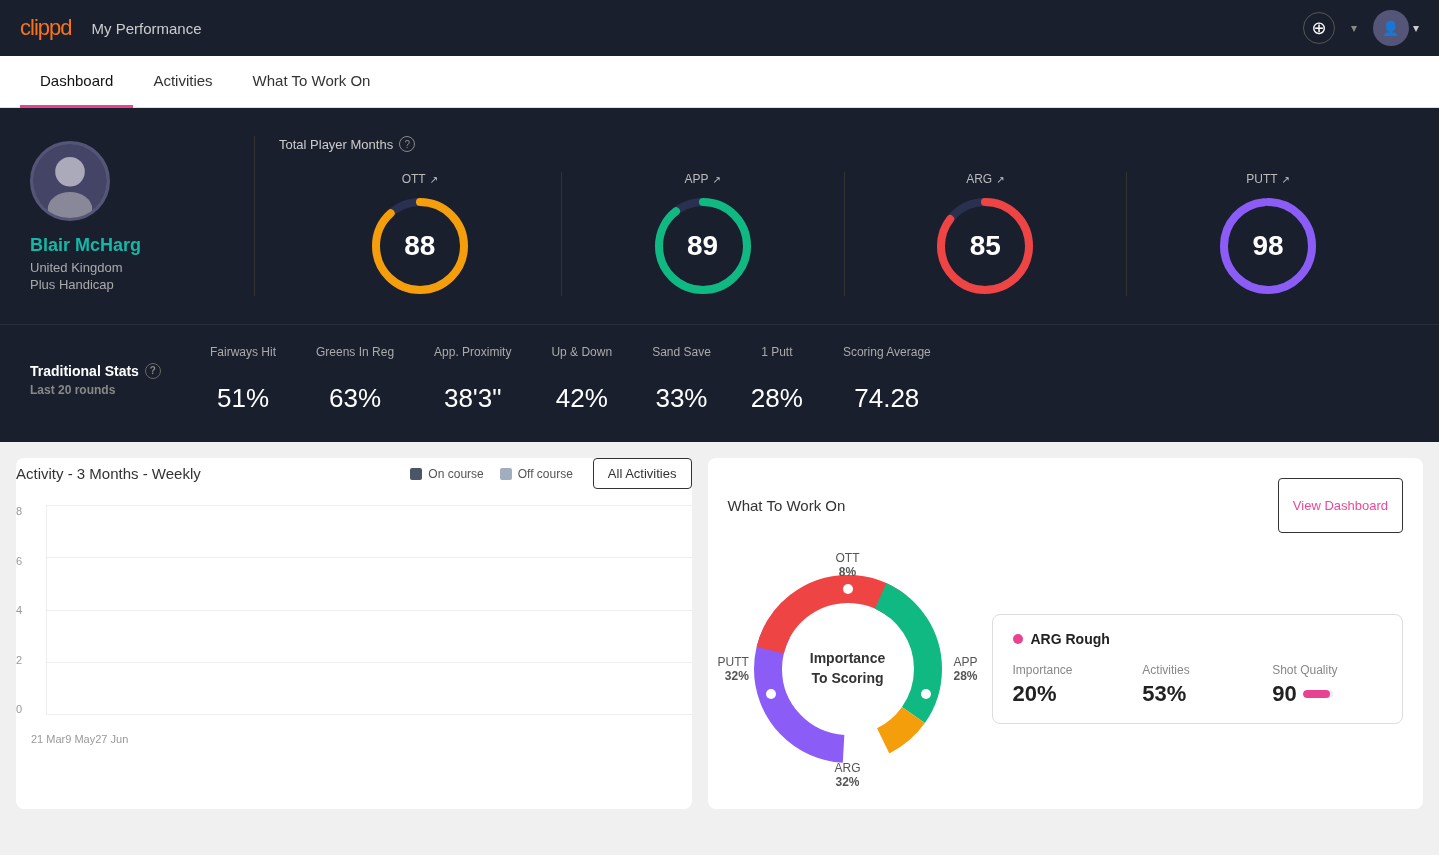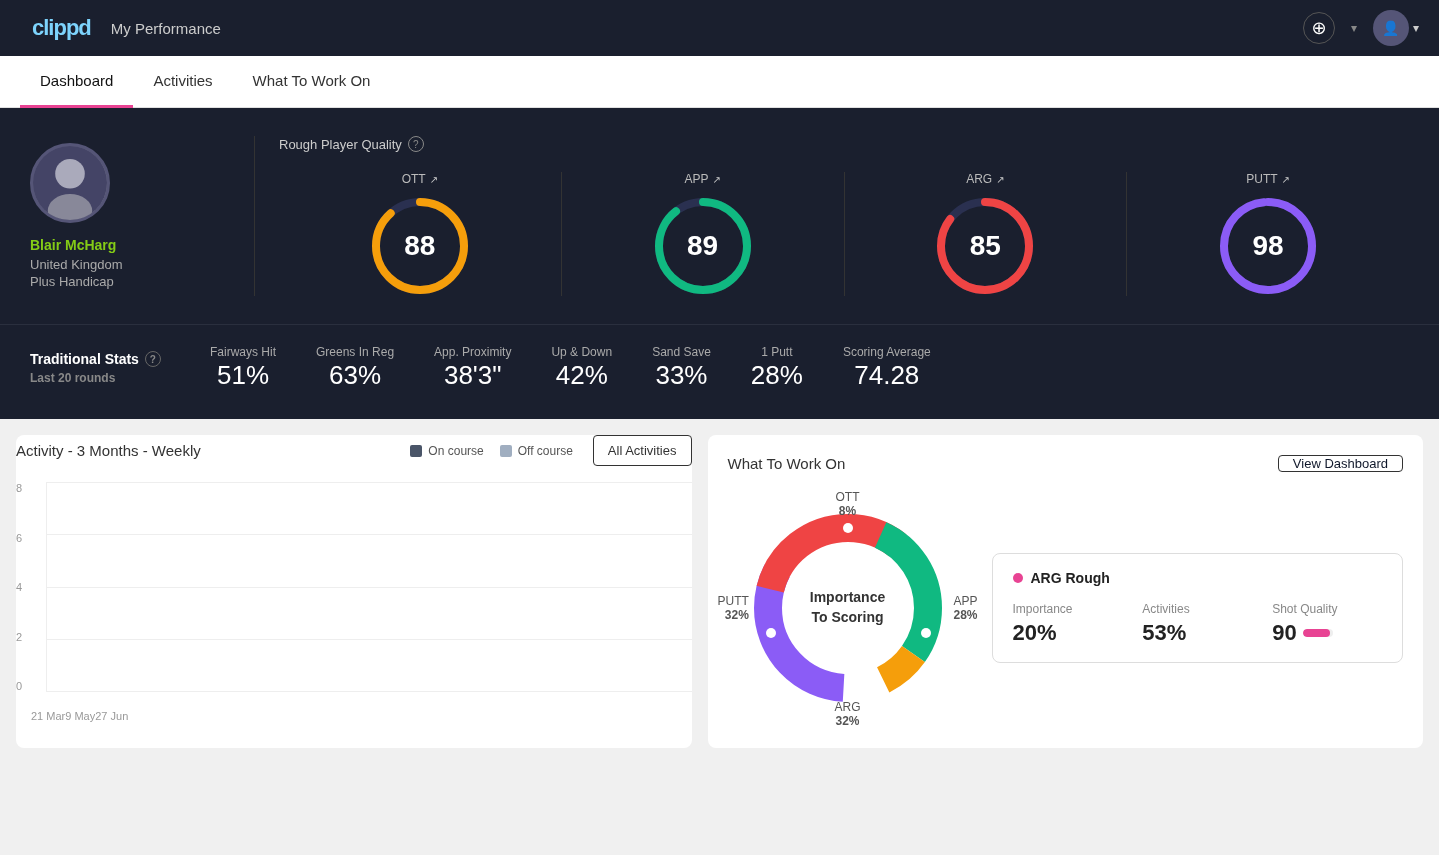--- a/index.html
+++ b/index.html
@@ -8,21 +8,21 @@
     
     .header {
       background: #1a1f2e;
       display: flex;
       align-items: center;
       padding: 0 20px;
       height: 56px;
       justify-content: space-between;
     }
     .header-left { display: flex; align-items: center; gap: 20px; }
-    .logo { color: #7dd3fc; font-size: 22px; font-weight: bold; letter-spacing: -1px; margin-left: 12px; }
+    .logo { color: #f97316; font-size: 22px; font-weight: normal; letter-spacing: -1px; }
     .header-title { color: #ccc; font-size: 15px; }
     .header-right { display: flex; align-items: center; gap: 16px; }
     .header-icon-btn {
       background: none; border: 1.5px solid #555; border-radius: 50%; width: 32px; height: 32px;
       color: #fff; cursor: pointer; display: flex; align-items: center; justify-content: center; font-size: 18px;
     }
     .avatar-btn {
       background: none; border: none; cursor: pointer; display: flex; align-items: center; gap: 4px;
     }
     .avatar-circle {
@@ -64,21 +64,21 @@
     .player-info { width: 200px; flex-shrink: 0; }
     .player-avatar {
       width: 80px; height: 80px; border-radius: 50%;
       background: linear-gradient(135deg, #557, #889);
       margin-bottom: 14px;
       border: 3px solid #557;
       overflow: hidden;
       display: flex; align-items: center; justify-content: center;
       font-size: 28px;
     }
-    .player-name { font-size: 14px; font-weight: 600; color: #84cc16; }
+    .player-name { font-size: 18px; font-weight: 600; color: #14b8a6; }
     .player-country { font-size: 13px; color: #aaa; margin-top: 4px; }
     .player-handicap { font-size: 13px; color: #aaa; margin-top: 2px; }
 
     .divider-v { width: 1px; background: #333; align-self: stretch; margin: 0 24px; }
 
     .quality-section { flex: 1; }
     .quality-label { font-size: 13px; color: #ccc; margin-bottom: 20px; display: flex; align-items: center; gap: 6px; }
     .quality-label .help-icon { border: 1px solid #888; border-radius: 50%; width: 16px; height: 16px; display: inline-flex; align-items: center; justify-content: center; font-size: 10px; color: #888; cursor: pointer; }
 
     .score-circles { display: flex; align-items: center; gap: 0; }
@@ -103,41 +103,41 @@
       border-top: 1px solid #2a2f3e;
       display: flex;
       align-items: center;
       gap: 40px;
     }
     .trad-label-section { min-width: 140px; }
     .trad-label { font-size: 14px; color: #fff; font-weight: 600; display: flex; align-items: center; gap: 6px; }
     .trad-sublabel { font-size: 12px; color: #888; margin-top: 4px; font-weight: bold; }
     .trad-stats-grid { display: flex; gap: 40px; flex: 1; }
     .trad-stat { text-align: center; }
-    .trad-stat-label { font-size: 12px; color: #aaa; margin-bottom: 1px; }
+    .trad-stat-label { font-size: 12px; color: #aaa; margin-bottom: 24px; }
     .trad-stat-value { font-size: 26px; font-weight: 300; color: #fff; }
 
     
     .bottom-panels { display: flex; gap: 16px; padding: 16px; background: #f0f0f0; }
     .panel-left { flex: 1; background: #fff; border-radius: 8px; }
     .panel-right { flex: 1; background: #fff; border-radius: 8px; padding: 20px; }
 
     .panel-header { display: flex; align-items: center; justify-content: space-between; margin-bottom: 16px; }
     .panel-title { font-size: 15px; color: #333; font-weight: 500; }
     .panel-legend { display: flex; align-items: flex-start; gap: 16px; }
     .legend-item { display: flex; align-items: center; gap: 6px; font-size: 12px; color: #555; }
     .legend-dot { width: 12px; height: 12px; border-radius: 2px; }
 
     .all-activities-btn {
       border: 1.5px solid #333; background: #fff; padding: 7px 14px;
       font-size: 13px; cursor: pointer; border-radius: 4px; color: #333;
     }
     .view-dashboard-btn {
-      border: 1.5px solid #333; background: #fff; padding: 0 14px;
-      font-size: 13px; cursor: pointer; border-radius: 4px; color: #0f172a;
+      border: 1.5px solid #333; background: #fff; padding: 19px 14px;
+      font-size: 13px; cursor: pointer; border-radius: 4px; color: #ec4899;
     }
 
     
     .donut-area { display: flex; align-items: center; gap: 24px; }
 
     
     .work-on-card {
       border: 1.5px solid #ddd; border-radius: 8px; padding: 16px 20px;
       flex: 1;
     }
@@ -189,21 +189,21 @@
     </div>
     <div class="player-name">Blair McHarg</div>
     <div class="player-country">United Kingdom</div>
     <div class="player-handicap">Plus Handicap</div>
   </div>
 
   <div class="divider-v"></div>
 
   <div class="quality-section">
     <div class="quality-label">
-      <span>Rough Player Quality</span>
+      <span>Total Player Months</span>
       <span class="help-icon">?</span>
     </div>
     <div class="score-circles">
 
 
       <div class="score-item">
         <div class="score-item-label">
           <span>OTT</span>
           <span class="arrow-up">↗</span>
         </div>

